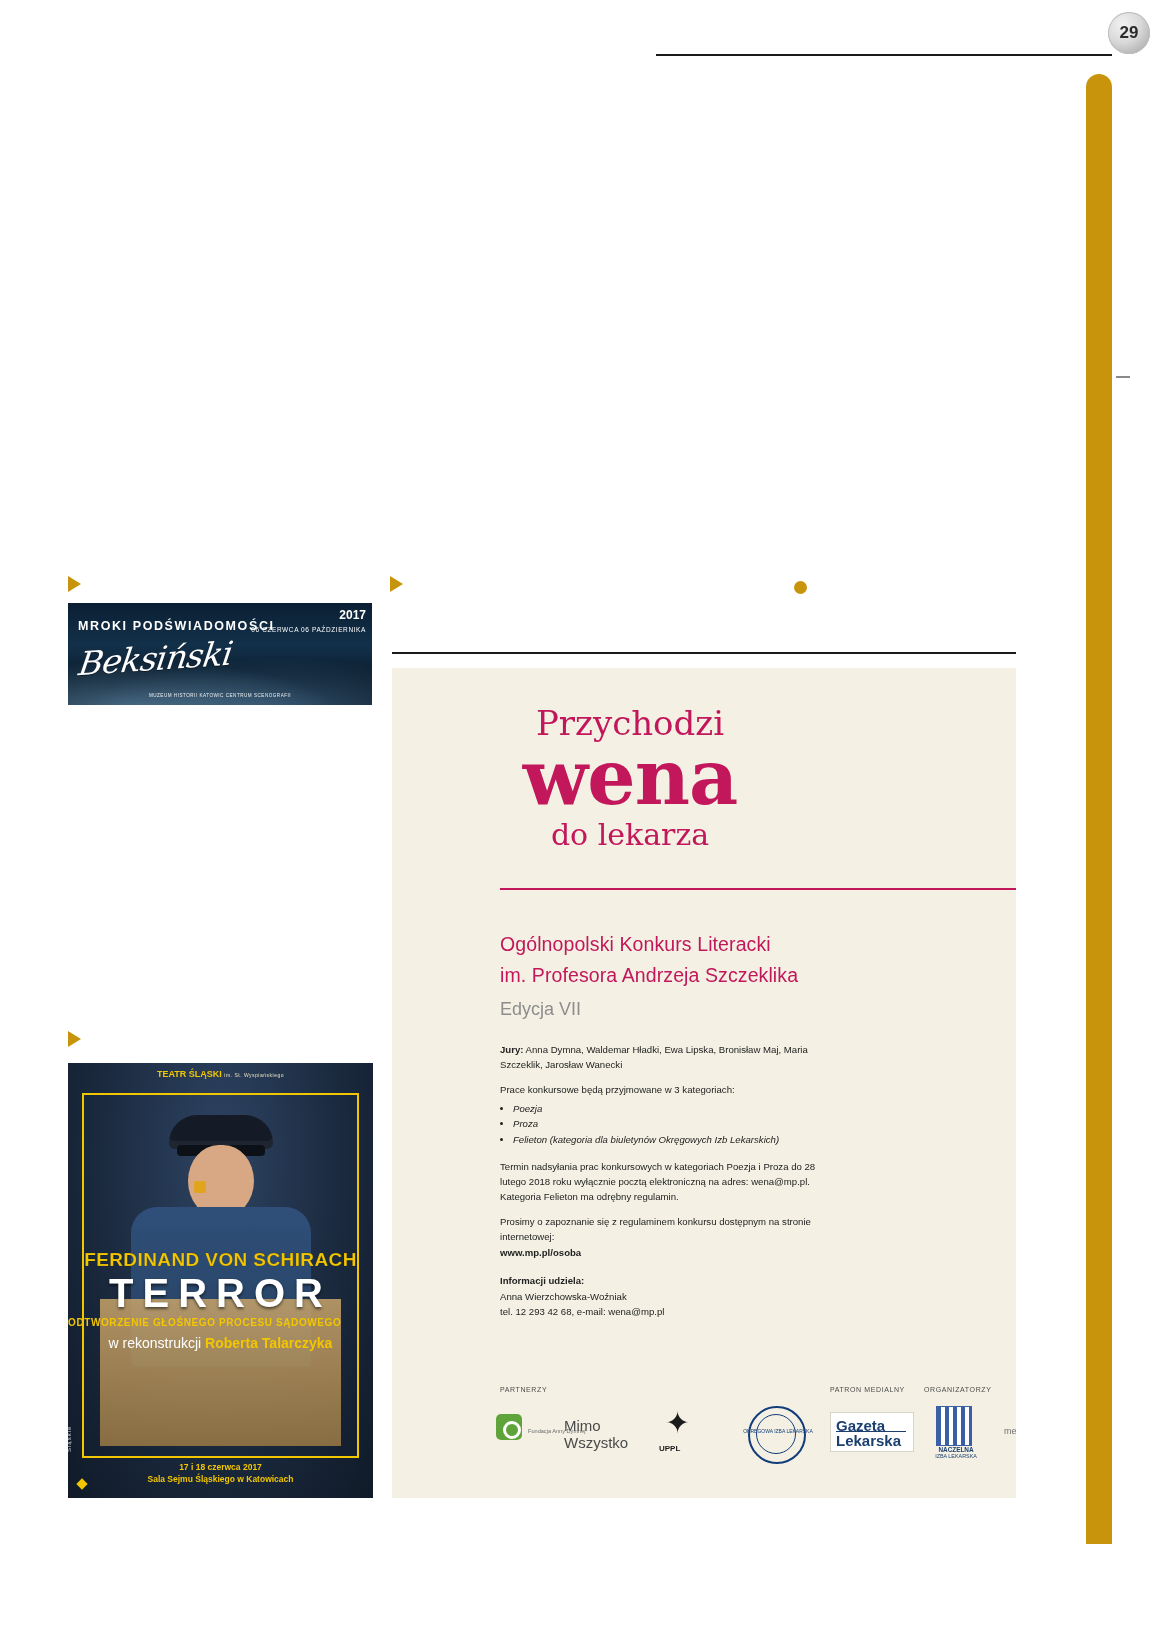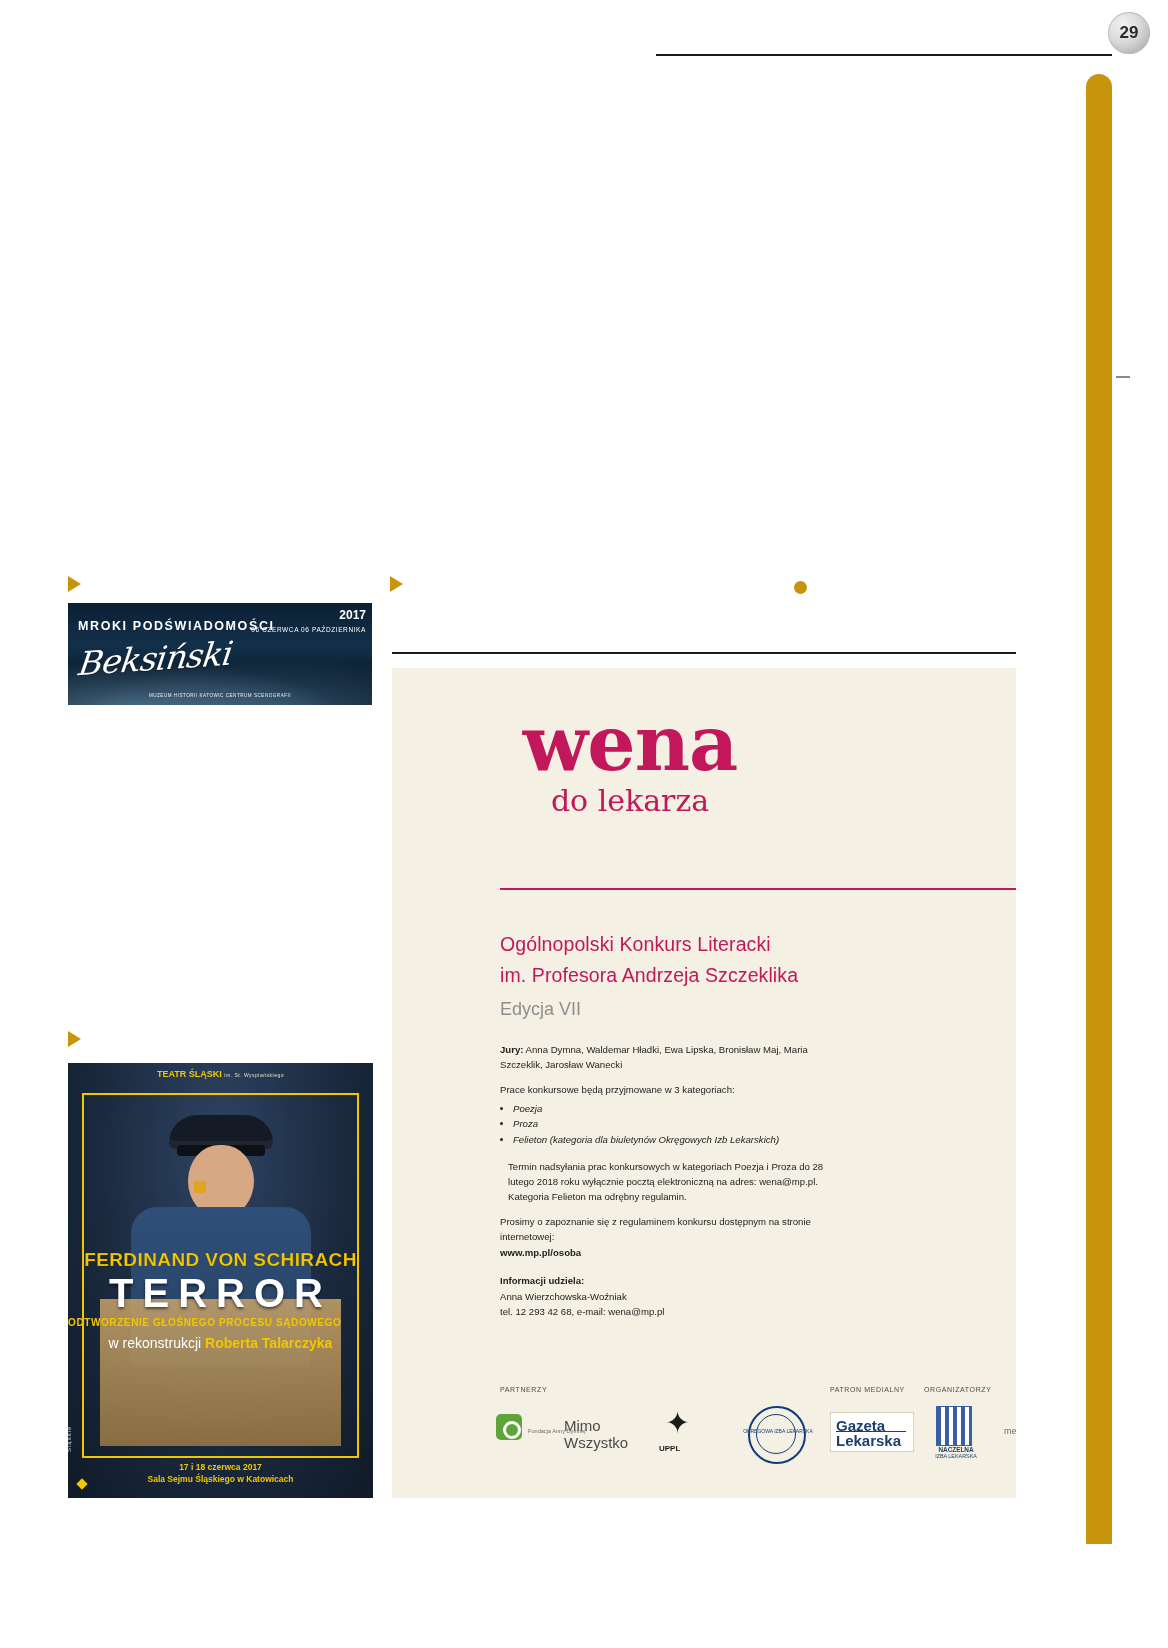--- a/index.html
+++ b/index.html
@@ -524,20 +524,21 @@
   <div class="footer" style="white-space:pre-line;">17 i 18 czerwca 2017
 Sala Sejmu Śląskiego w Katowicach</div>
   <div class="vertical-tag">Śląskie</div>
   <div class="corner-dot"></div>
 </div>
 
 <div class="ad-rule"></div>
 <div class="ad">
 
   <div class="headline-wrap">
+    <div class="hl-1">Przychodzi</div>
     <div class="hl-2">wena</div>
     <div class="hl-3">do lekarza</div>
   </div>
 
   <div class="hr-pink"></div>
 
   <div class="sub1">Ogólnopolski Konkurs Literacki</div>
   <div class="sub2">im. Profesora Andrzeja Szczeklika</div>
   <div class="edition">Edycja VII</div>
 
@@ -546,21 +547,21 @@
       <b>Jury:</b><span> Anna Dymna, Waldemar Hładki, Ewa Lipska, Bronisław Maj, Maria Szczeklik, Jarosław Wanecki</span>
     </p>
     <p style="margin-bottom:4px;">
       <span>Prace konkursowe będą przyjmowane w 3 kategoriach:</span>
     </p>
     <ul>
       <li>Poezja</li>
       <li>Proza</li>
       <li>Felieton (kategoria dla biuletynów Okręgowych Izb Lekarskich)</li>
     </ul>
-    <p style="margin-top:13px;margin-left:8px;">Termin nadsyłania prac konkursowych w kategoriach Poezja i Proza do 28 lutego 2018 roku wyłącznie pocztą elektroniczną na adres: wena@mp.pl. Kategoria Felieton ma odrębny regulamin.</p>
+    <p style="margin-top:13px;">Termin nadsyłania prac konkursowych w kategoriach Poezja i Proza do 28 lutego 2018 roku wyłącznie pocztą elektroniczną na adres: wena@mp.pl. Kategoria Felieton ma odrębny regulamin.</p>
     <p style="margin-bottom:2px;">
       <span>Prosimy o zapoznanie się z regulaminem konkursu dostępnym na stronie internetowej:</span>
     </p>
     <p style="margin-bottom:13px;">
       <b>www.mp.pl/osoba</b>
     </p>
     <p style="margin-bottom:1px;">
       <b>Informacji udziela:</b>
     </p>
     <p style="margin-bottom:1px;">Anna Wierzchowska-Woźniak</p>

